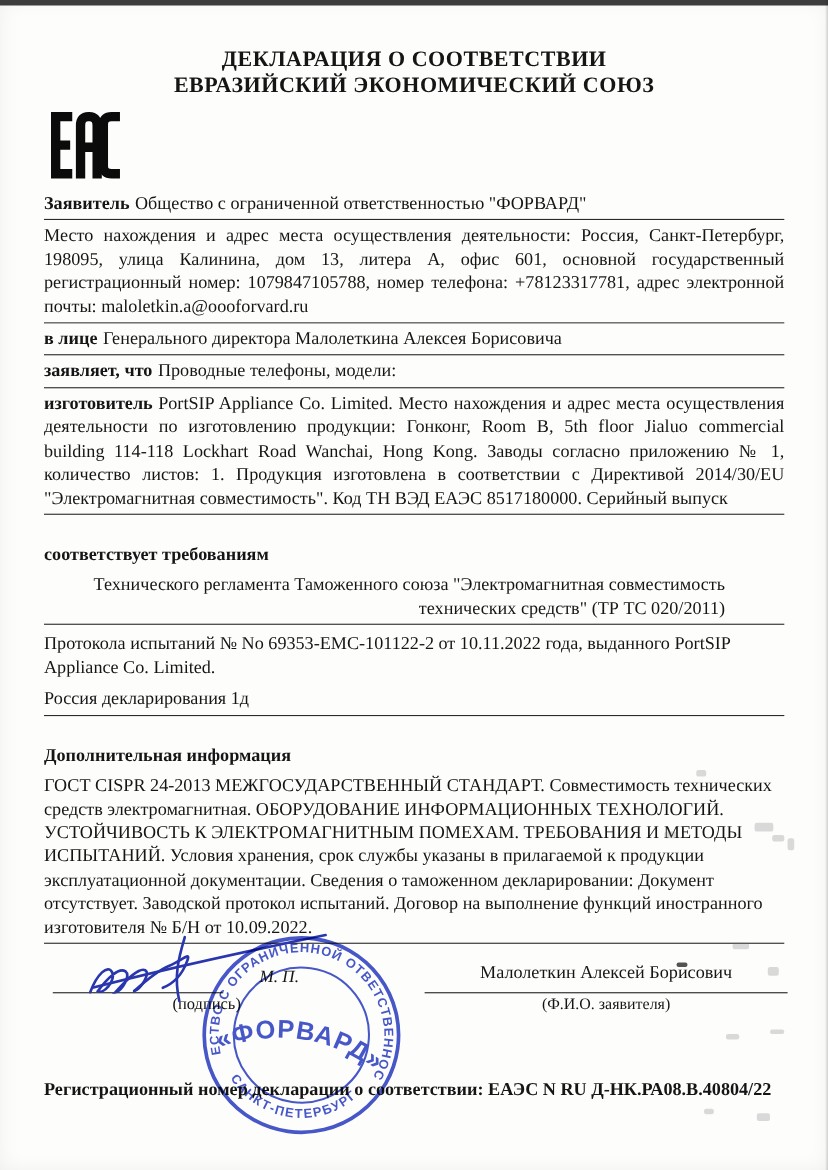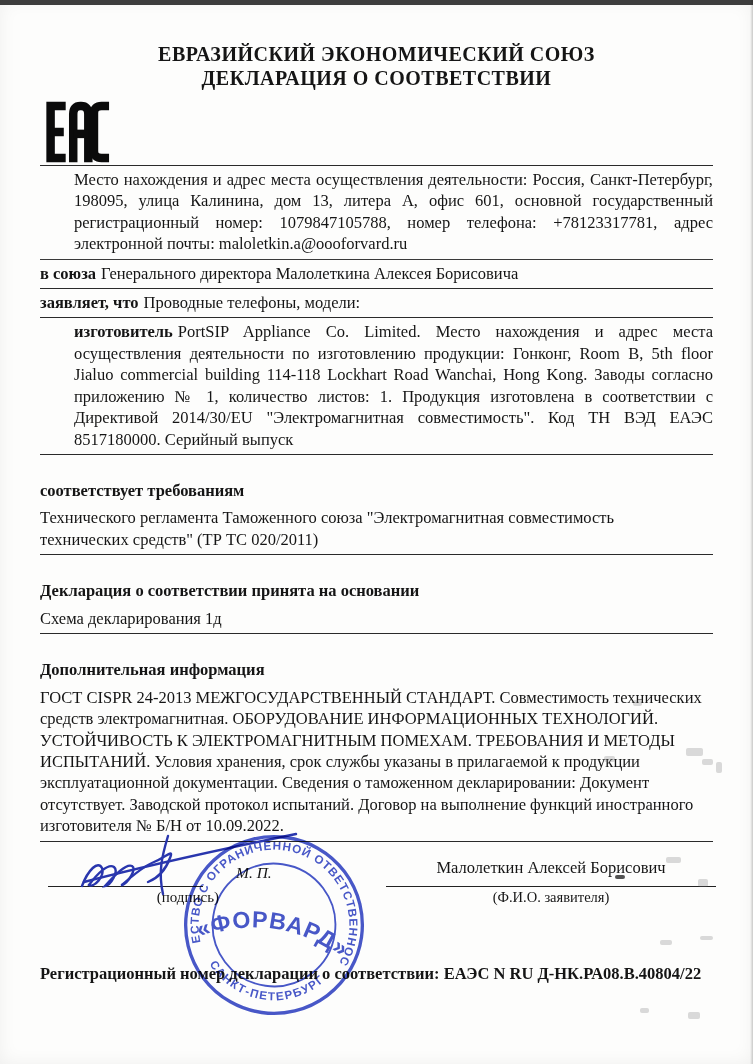--- a/index.html
+++ b/index.html
@@ -17,21 +17,21 @@
   .scan-edge-top{position:absolute;left:0;top:0;width:100%;height:5px;background:#1c1c1c;opacity:.85;}
   .scan-edge-right{position:absolute;right:0;top:0;width:3px;height:100%;background:linear-gradient(to left,rgba(0,0,0,.18),transparent);}
   .content{position:relative;padding:40px 40px 0 40px;}
 
   .doc-title{ text-align:center; font-weight:bold; font-size:20px; line-height:1.22; letter-spacing:.5px; margin:2px 0 0 0;}
 
   .eac{display:block;margin:10px 0 2px 4px;}
 
   p{margin:0;}
   .row{font-size:16.5px; line-height:1.3; padding:3px 0 4px 0;}
-  .jst{text-align:justify;margin-left:34px;}
+  .jst{text-align:justify;}
   .lbl{font-weight:bold; margin-right:5px;}
   .rule{border:0;border-top:1.6px solid #2a2a2a;margin:0;height:0;}
   .rule.soft{border-top:1.3px solid #3a3a3a;}
   .heading{font-weight:bold;font-size:16.5px;line-height:1.3;padding:4px 0 3px 0;margin-top:21px;}
   .validity{font-weight:bold;font-size:16.5px;line-height:1.3;padding:4px 0 3px 0;border-bottom:2px solid #111;}
 
   .sig-row{position:relative;height:92px;margin-top:4px;}
   .sig-line{position:absolute;left:8px;top:40px;width:155px;border-top:1.6px solid #222;}
   .sig-caption{position:absolute;left:24px;top:43px;width:155px;text-align:right;font-size:15px;}
   .mp{position:absolute;left:196px;top:18px;font-size:15.5px;font-style:italic;}
@@ -55,60 +55,63 @@
 </head>
 <body>
 
 <div class="page">
   <div class="scan-edge-top"></div>
   <div class="scan-edge-right"></div>
 
   <div class="content">
 
     <div class="doc-title">
+      <div>ДЕКЛАРАЦИЯ О СООТВЕТСТВИИ</div>
       <div>ЕВРАЗИЙСКИЙ ЭКОНОМИЧЕСКИЙ СОЮЗ</div>
-      <div>ДЕКЛАРАЦИЯ О СООТВЕТСТВИИ</div>
     </div>
 
     <svg class="eac" width="66" height="62" viewBox="0 0 70 64" aria-label="EAC">
       <g stroke="#0b0b0b" stroke-width="9" fill="none">
         <path d="M23,4.5 H7 V59.5 H23"></path>
         <path d="M7,32 H21"></path>
         <path d="M31,64 V13 Q31,4.5 38.5,4.5 H39.5 Q47,4.5 47,13 V64"></path>
         <path d="M31,34 H47"></path>
         <path d="M69,4.5 H61 Q53,4.5 53,12 V52 Q53,59.5 61,59.5 H69"></path>
       </g>
     </svg>
 
+    <p class="row" style="margin-top:8px;">
+      <span class="lbl">Заявитель</span><span>Общество с ограниченной ответственностью "ФОРВАРД"</span>
+    </p>
     <hr class="rule">
 
     <p class="row jst">Место нахождения и адрес места осуществления деятельности: Россия, Санкт-Петербург, 198095, улица Калинина, дом 13, литера А, офис 601, основной государственный регистрационный номер: 1079847105788, номер телефона: +78123317781, адрес электронной почты: maloletkin.a@oooforvard.ru</p>
     <hr class="rule soft">
 
     <p class="row">
-      <span class="lbl">в союза</span><span>Генерального директора Малолеткина Алексея Борисовича</span>
+      <span class="lbl">в лице</span><span>Генерального директора Малолеткина Алексея Борисовича</span>
     </p>
     <hr class="rule">
 
     <p class="row">
       <span class="lbl">заявляет, что</span><span>Проводные телефоны, модели:</span><br>
     </p>
     <hr class="rule">
 
     <p class="row jst">
       <span class="lbl">изготовитель</span><span>PortSIP Appliance Co. Limited. Место нахождения и адрес места осуществления деятельности по изготовлению продукции: Гонконг, Room B, 5th floor Jialuo commercial building 114-118 Lockhart Road Wanchai, Hong Kong. Заводы согласно приложению № 1, количество листов: 1. Продукция изготовлена в соответствии с Директивой 2014/30/EU "Электромагнитная совместимость". Код ТН ВЭД ЕАЭС 8517180000. Серийный выпуск</span>
     </p>
     <hr class="rule">
 
     <p class="heading">соответствует требованиям</p>
-    <p class="row" style="width:92%;">Технического регламента Таможенного союза "Электромагнитная совместимость технических средств" (ТР ТС 020/2011)</p>
+    <p class="row" style="width:92%;text-align:right;">Технического регламента Таможенного союза "Электромагнитная совместимость технических средств" (ТР ТС 020/2011)</p>
     <hr class="rule">
 
-    <p class="heading">Декларация о соответствии принята на основании</p>
-    <p class="row">Схема декларирования 1д</p>
+    <p class="row" style="padding-top:6px;">Протокола испытаний № No 69353-EMC-101122-2 от 10.11.2022 года, выданного PortSIP Appliance Co. Limited.</p>
+    <p class="row">Россия декларирования 1д</p>
     <hr class="rule">
 
     <p class="heading">Дополнительная информация</p>
     <p class="row">ГОСТ CISPR 24-2013 МЕЖГОСУДАРСТВЕННЫЙ СТАНДАРТ. Совместимость технических средств электромагнитная. ОБОРУДОВАНИЕ ИНФОРМАЦИОННЫХ ТЕХНОЛОГИЙ. УСТОЙЧИВОСТЬ К ЭЛЕКТРОМАГНИТНЫМ ПОМЕХАМ. ТРЕБОВАНИЯ И МЕТОДЫ ИСПЫТАНИЙ. Условия хранения, срок службы указаны в прилагаемой к продукции эксплуатационной документации. Сведения о таможенном декларировании: Документ отсутствует. Заводской протокол испытаний. Договор на выполнение функций иностранного изготовителя № Б/Н от 10.09.2022.</p>
     <hr class="rule">
 
 
     <div class="sig-row">
 
       <svg class="signature-svg" width="235" height="78" viewBox="0 0 235 78">

